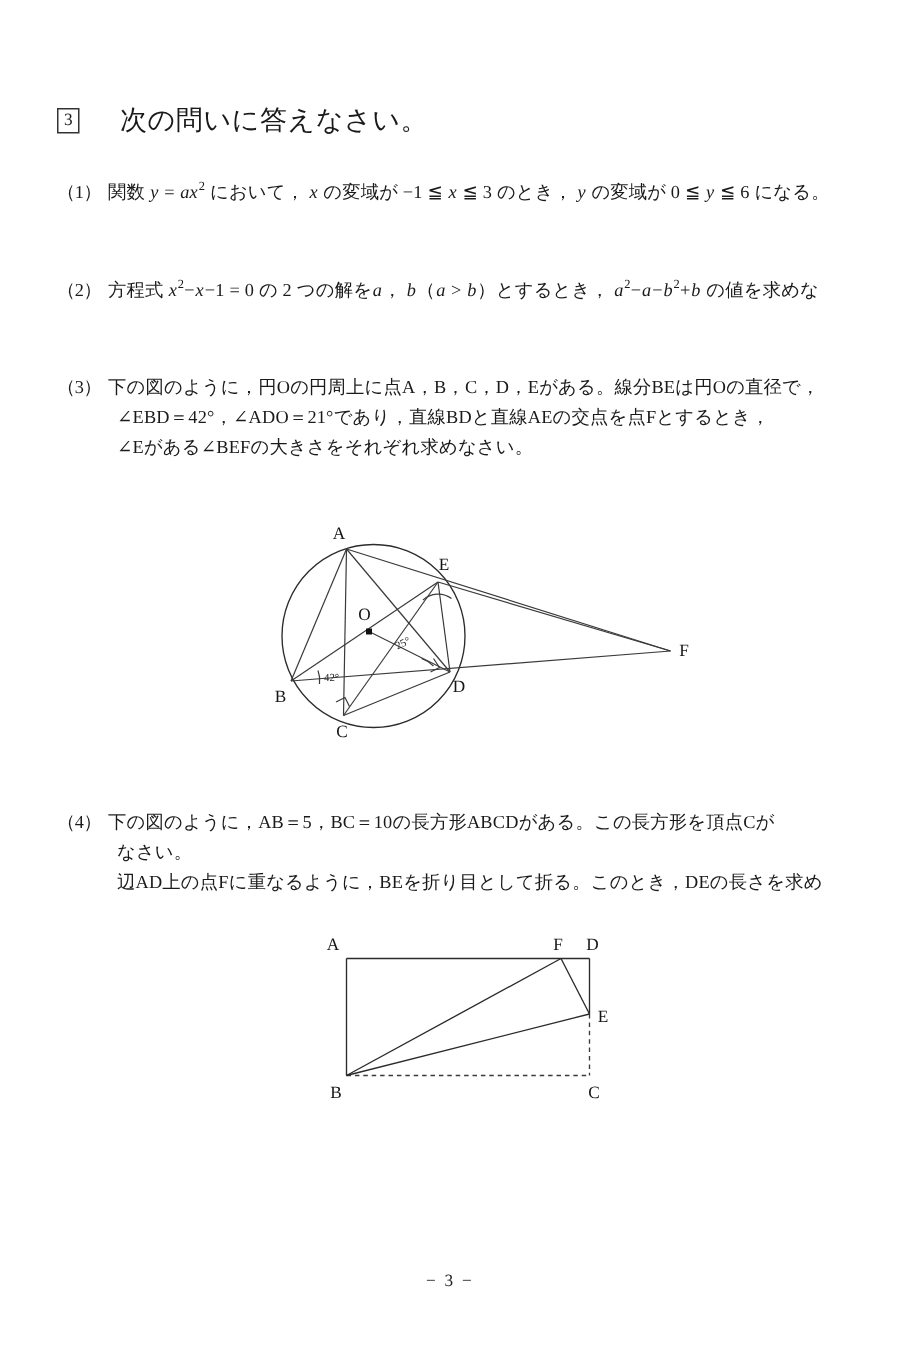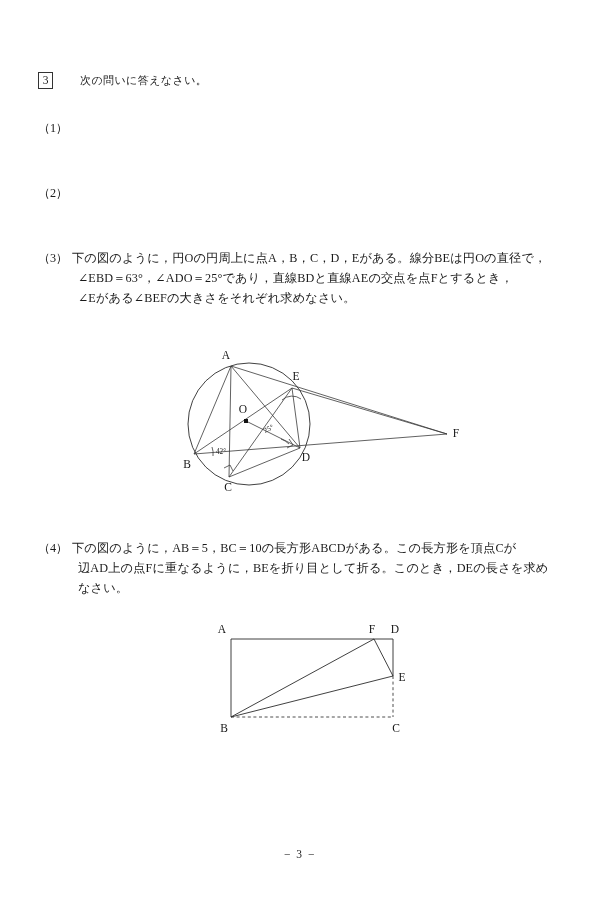--- a/index.html
+++ b/index.html
@@ -28,21 +28,21 @@
     border: 1px solid #333;
     width: 15px;
     height: 17px;
     line-height: 15px;
     text-align: center;
     font-size: 11.5px;
     font-family: "Liberation Serif", serif;
   }
   .qnum-lead {
     margin-left: 27px;
-    font-size: 11px;
+    font-size: 18px;
     line-height: 17px;
     letter-spacing: 0.4px;
   }
 
   
   .sub {
     position: absolute;
     left: 38px;
     width: 530px;
     font-size: 12.2px;
@@ -110,34 +110,36 @@
 <div class="page">
 
   <div class="qnum-row">
     <div class="qnum-box">3</div>
     <div class="qnum-lead">次の問いに答えなさい。</div>
   </div>
 
   <div class="sub q1">
     <div class="label">（1）</div>
     <div class="body">
+      <div class="line">関数<span class="sp"></span><i class="m">y</i> = <i class="m">ax</i><sup class="ex">2</sup> において，<span class="sp"></span><i class="m">x</i> の変域が<span class="sp"></span>−1 ≦ <i class="m">x</i> ≦ 3 のとき，<span class="sp"></span><i class="m">y</i> の変域が<span class="sp"></span>0 ≦ <i class="m">y</i> ≦ 6 になる。</div>
     </div>
   </div>
 
   <div class="sub q2">
     <div class="label">（2）</div>
     <div class="body">
+      <div class="line">方程式<span class="sp"></span><i class="m">x</i><sup class="ex">2</sup>−<i class="m">x</i>−1 = 0 の 2 つの解を<i class="m">a</i>，<span class="sp"></span><i class="m">b</i>（<i class="m">a</i> &gt; <i class="m">b</i>）とするとき，<span class="sp"></span><i class="m">a</i><sup class="ex">2</sup>−<i class="m">a</i>−<i class="m">b</i><sup class="ex">2</sup>+<i class="m">b</i> の値を求めな</div>
     </div>
   </div>
 
   <div class="sub q3">
     <div class="label">（3）</div>
     <div class="body">
       <div class="line">下の図のように，円Oの円周上に点A，B，C，D，Eがある。線分BEは円Oの直径で，</div>
-      <div class="line ind">∠EBD＝63°，∠ADO＝25°であり，直線BDと直線AEの交点を点Fとするとき，</div>
+      <div class="line ind">∠EBD＝42°，∠ADO＝21°であり，直線BDと直線AEの交点を点Fとするとき，</div>
       <div class="line ind">∠Eがある∠BEFの大きさをそれぞれ求めなさい。</div>
     </div>
   </div>
 
   <div class="fig fig-circle">
     <svg width="340" height="175" viewBox="0 0 340 175">
 
       <circle class="stroke" cx="99" cy="84" r="61"></circle>
 
       <line class="stroke-thin" x1="81" y1="26" x2="44" y2="114"></line>
@@ -170,22 +172,22 @@
 
       <text class="anglelabel" x="66" y="114">42°</text>
       <text class="anglelabel" x="115" y="93" transform="rotate(-26 115 93)">25°</text>
     </svg>
   </div>
 
   <div class="sub q4">
     <div class="label">（4）</div>
     <div class="body">
       <div class="line">下の図のように，AB＝5，BC＝10の長方形ABCDがある。この長方形を頂点Cが</div>
+      <div class="line ind">なさい。</div>
       <div class="line ind">辺AD上の点Fに重なるように，BEを折り目として折る。このとき，DEの長さを求め</div>
-      <div class="line ind">なさい。</div>
     </div>
   </div>
 
   <div class="fig fig-rect">
     <svg width="250" height="140" viewBox="0 0 250 140">
 
       <line class="stroke" x1="41" y1="29" x2="203" y2="29"></line>
       <line class="stroke" x1="41" y1="29" x2="41" y2="107"></line>
       <line class="stroke" x1="203" y1="29" x2="203" y2="66"></line>
       <line class="dashed" x1="203" y1="66" x2="203" y2="107"></line>

